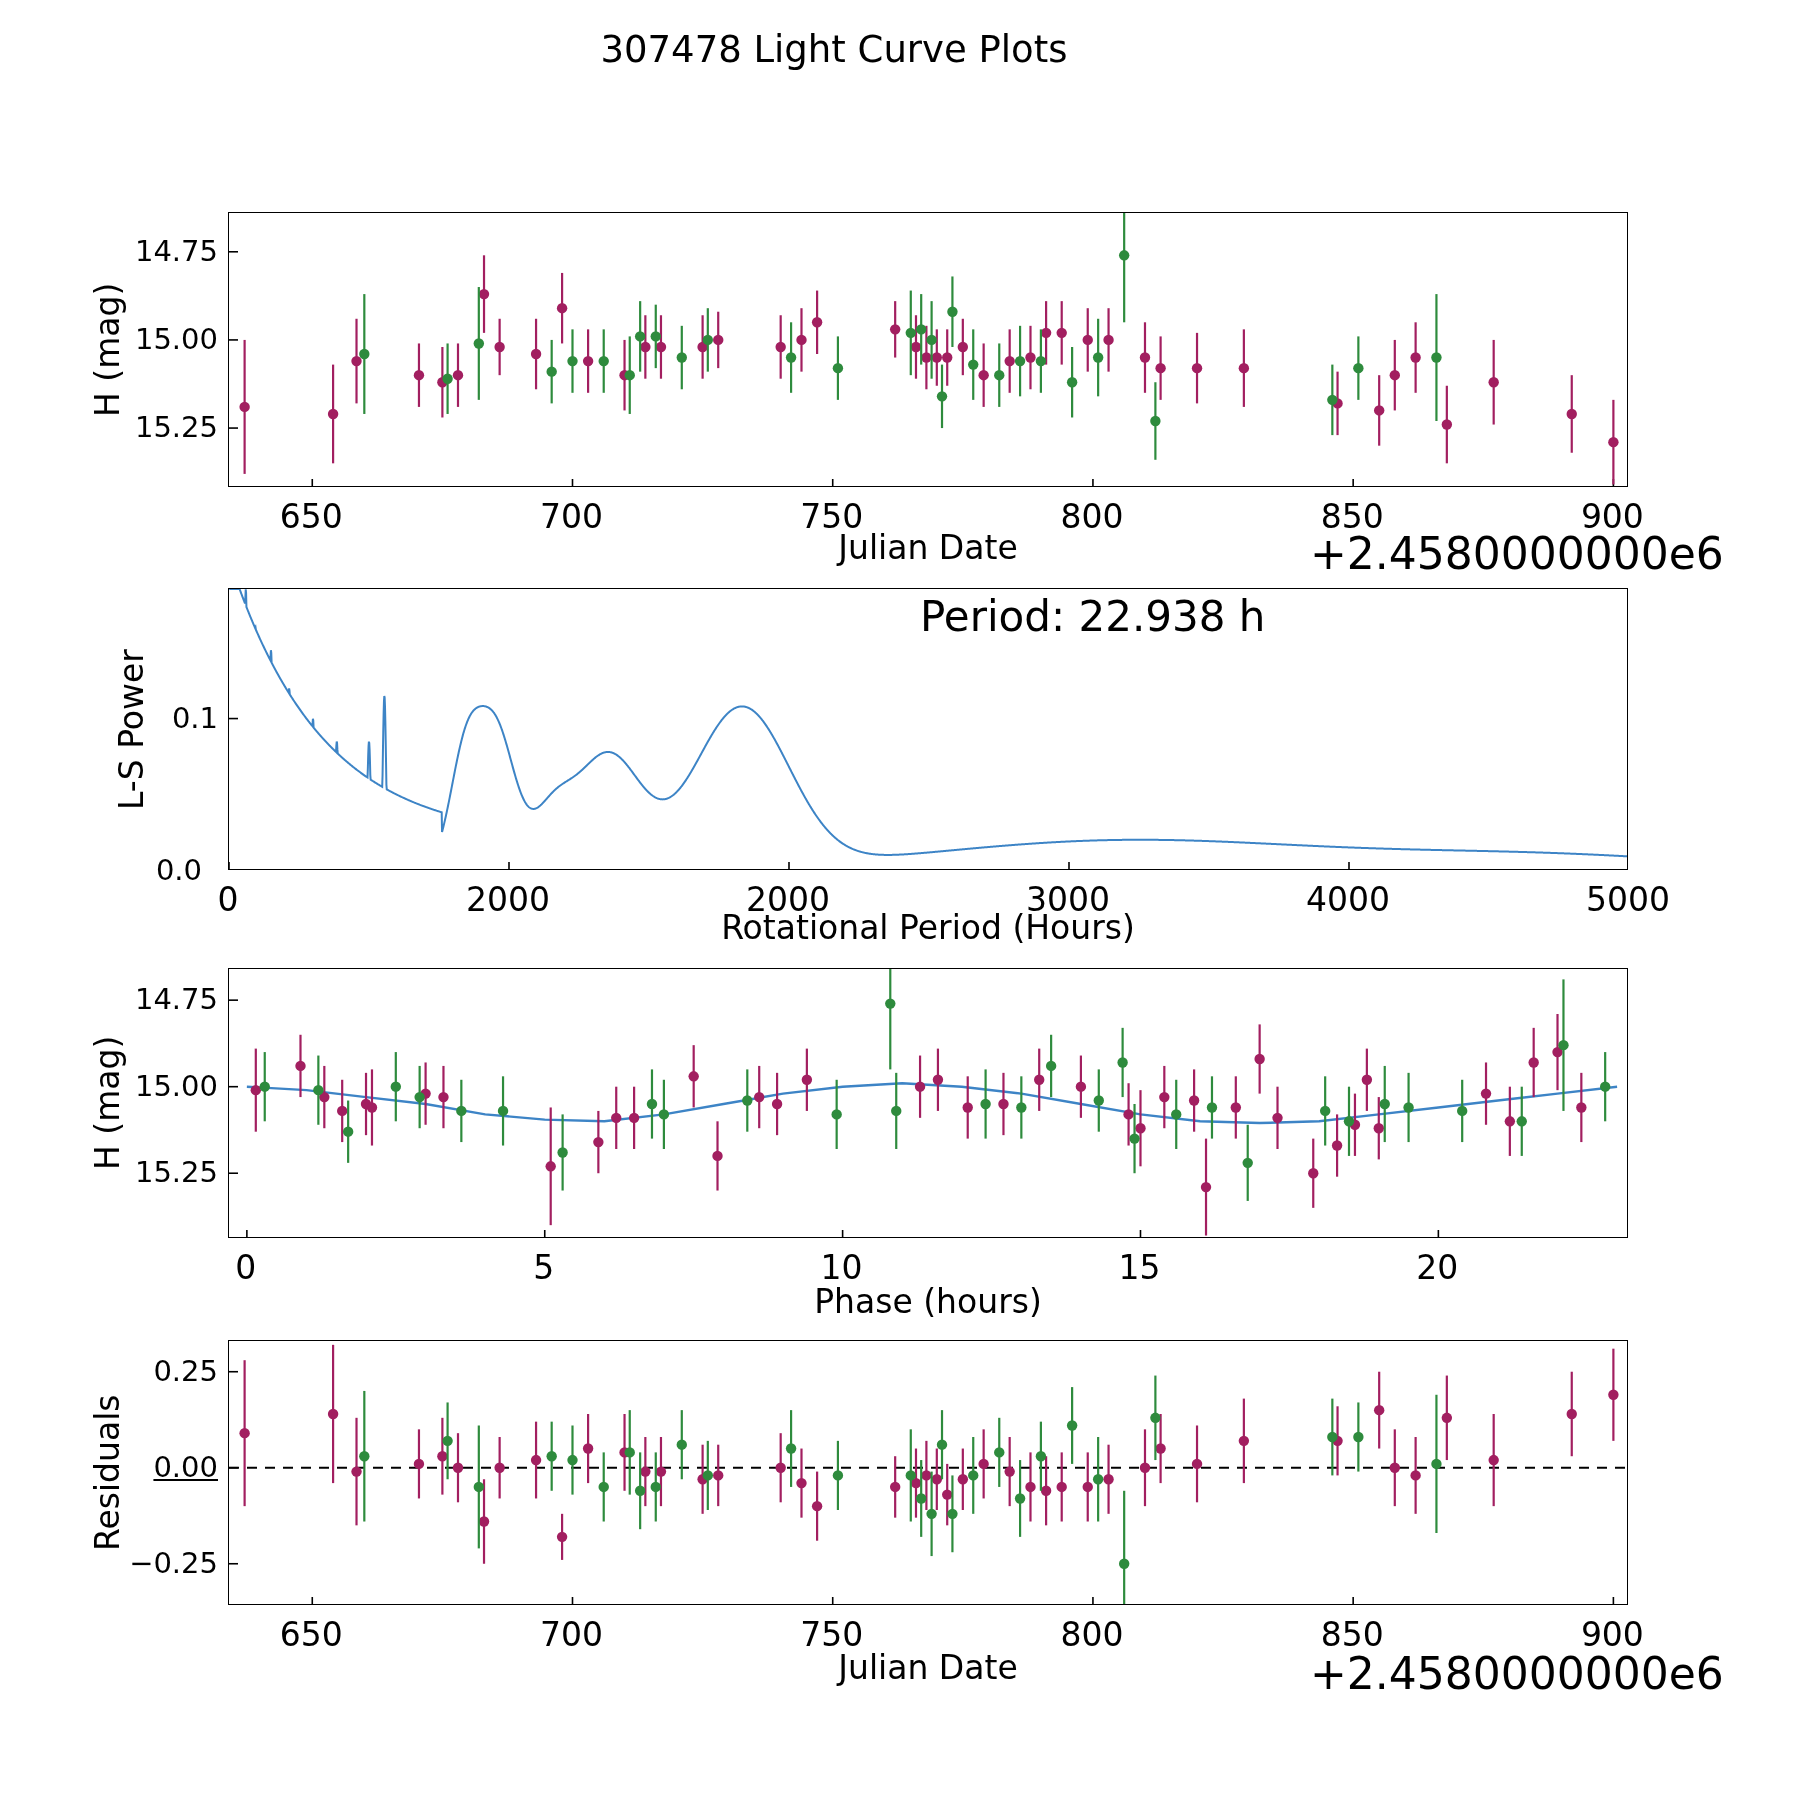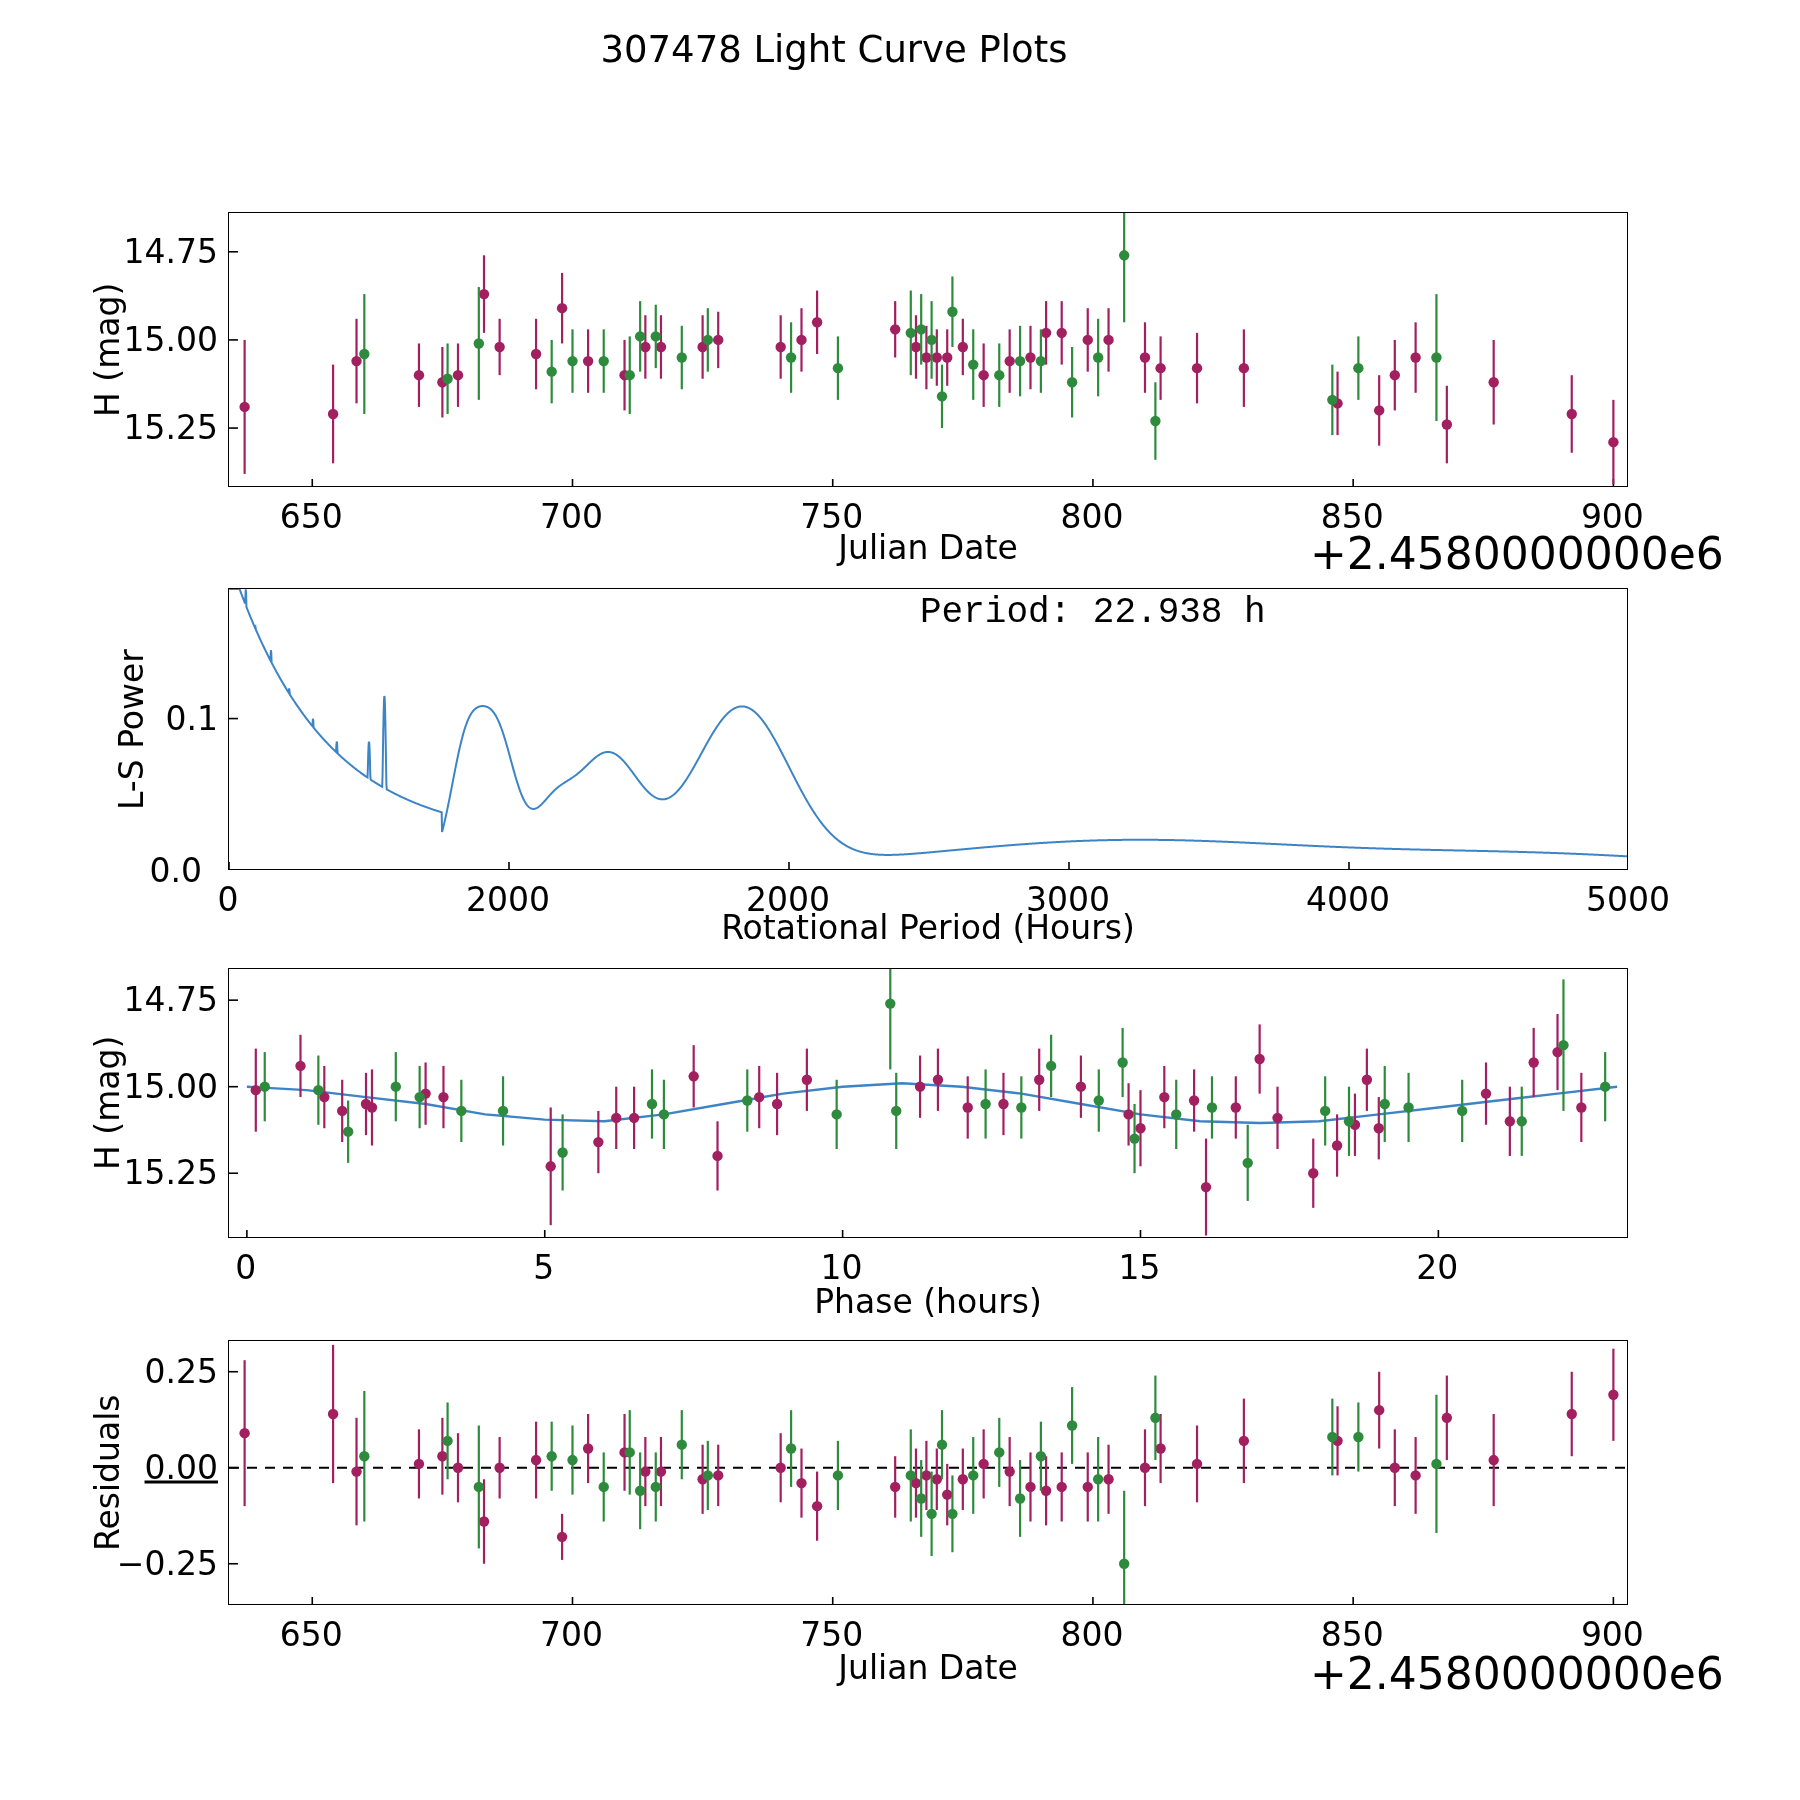--- a/index.html
+++ b/index.html
@@ -58,30 +58,29 @@
   }
   .tick-x {
     position: absolute;
     font-size: 33px;
     text-align: center;
     transform: translateX(-50%);
     white-space: nowrap;
   }
   .tick-y {
     position: absolute;
-    font-size: 33px;
+    font-size: 29px;
     text-align: right;
     transform: translateY(-50%);
     white-space: nowrap;
   }
   .annot {
     position: absolute;
-    font-size: 36px;
+    font-size: 42px;
     white-space: nowrap;
-    font-family: Liberation Mono, monospace;
   }
   svg {
     display: block;
   }
 </style>
 </head>
 <body>
 
 <div id="figure">
 

